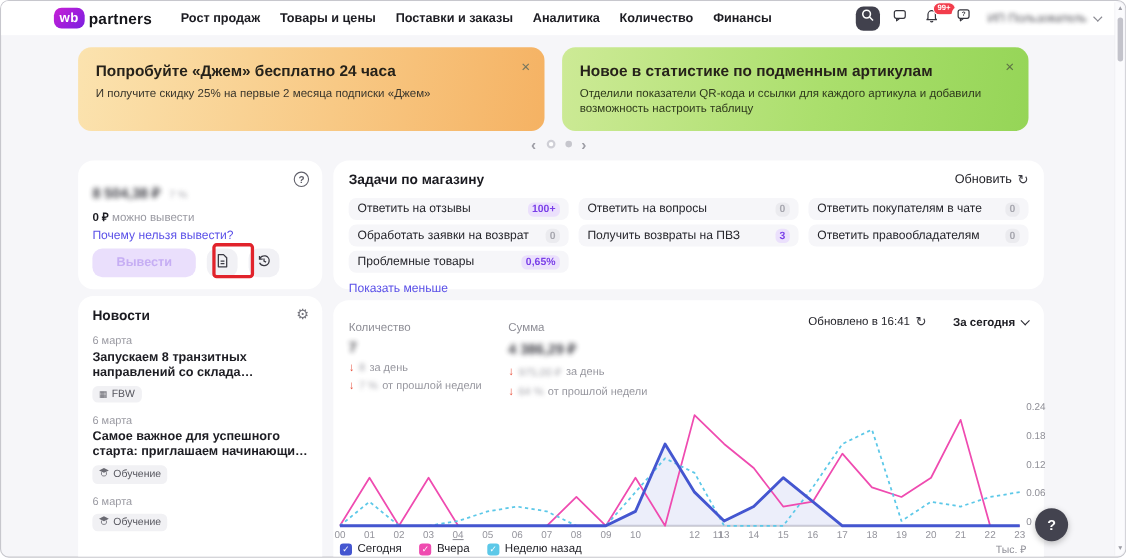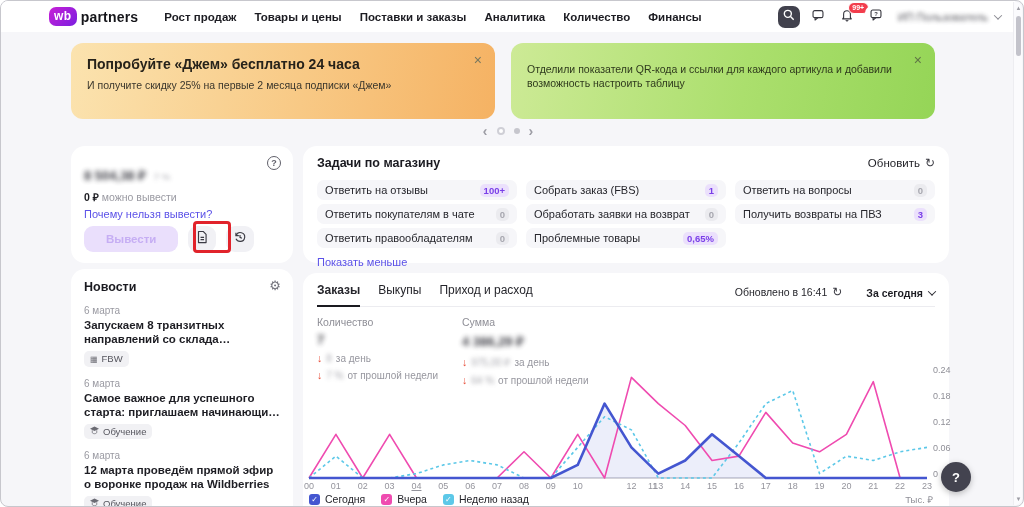--- a/index.html
+++ b/index.html
@@ -159,20 +159,21 @@
       </div>
     </div>
   </div>
 
   <div class="banner orange">
     <div class="banner-title">Попробуйте «Джем» бесплатно 24 часа</div>
     <div class="banner-sub">И получите скидку 25% на первые 2 месяца подписки «Джем»</div>
     <span class="banner-close">×</span>
   </div>
   <div class="banner green">
+    <div class="banner-title">Новое в статистике по подменным артикулам</div>
     <div class="banner-sub" style="color:#2f3a1d;">Отделили показатели QR-кода и ссылки для каждого артикула и добавили возможность настроить таблицу</div>
     <span class="banner-close" style="color:#5f7446;">×</span>
   </div>
 
   <div class="carousel">
     <span class="car-arrow">‹</span>
     <span class="dot active"></span>
     <span class="dot idle"></span>
     <span class="car-arrow">›</span>
   </div>
@@ -213,21 +214,21 @@
             <span><span style="font-size:8px;color:#6b6b73;">▦</span></span>
             <span>FBW</span>
           </span></div>
         <div class="news-item"><div class="news-date">6 марта</div><div class="news-title">Самое важное для успешного старта: приглашаем начинающих продавцов на онла…</div><span class="news-tag">
             <span><svg width="9" height="9" viewBox="0 0 12 11">
                 <path d="M6 0l6 3-6 3-6-3z" fill="#6b6b73"></path>
                 <path d="M3 5.2V8c0 1 1.4 1.8 3 1.8S9 9 9 8V5.2" fill="none" stroke="#6b6b73"></path>
               </svg></span>
             <span>Обучение</span>
           </span></div>
-        <div class="news-item"><div class="news-date">6 марта</div><div class="news-title">12 марта проведём прямой эфир о воронке продаж на Wildberries</div><span class="news-tag">
+        <div class="news-item"><div class="news-date">6 марта</div><span class="news-tag">
             <span><svg width="9" height="9" viewBox="0 0 12 11">
                 <path d="M6 0l6 3-6 3-6-3z" fill="#6b6b73"></path>
                 <path d="M3 5.2V8c0 1 1.4 1.8 3 1.8S9 9 9 8V5.2" fill="none" stroke="#6b6b73"></path>
               </svg></span>
             <span>Обучение</span>
           </span></div>
       </div>
   </div>
 
   <div class="card" id="tasks-card">
@@ -235,24 +236,20 @@
     <div class="refresh-link">
       <span>Обновить</span>
       <span class="refresh-glyph">↻</span>
     </div>
     <div class="tasks-grid">
         <div class="task-pill">
           <span class="task-label">Ответить на отзывы</span>
           <span class="task-badge purple">100+</span>
         </div>
         <div class="task-pill">
-          <span class="task-label">Собрать заказ (FBS)</span>
-          <span class="task-badge purple">1</span>
-        </div>
-        <div class="task-pill">
           <span class="task-label">Ответить на вопросы</span>
           <span class="task-badge zero">0</span>
         </div>
         <div class="task-pill">
           <span class="task-label">Ответить покупателям в чате</span>
           <span class="task-badge zero">0</span>
         </div>
         <div class="task-pill">
           <span class="task-label">Обработать заявки на возврат</span>
           <span class="task-badge zero">0</span>
@@ -267,25 +264,20 @@
         </div>
         <div class="task-pill">
           <span class="task-label">Проблемные товары</span>
           <span class="task-badge purple">0,65%</span>
         </div>
       </div>
     <span class="show-less">Показать меньше</span>
   </div>
 
   <div class="card" id="stats-card">
-    <div class="tabs-row">
-        <span class="tab active">Заказы</span>
-        <span class="tab">Выкупы</span>
-        <span class="tab">Приход и расход</span>
-      </div>
     <div class="updated-row">
       <span class="updated-txt">
         <span>Обновлено в 16:41</span>
         <span class="refresh-glyph">↻</span>
       </span>
       <span class="period-sel">
         <span>За сегодня</span>
         <span class="chev" style="border-color:#2a2a32;"></span>
       </span>
     </div>

